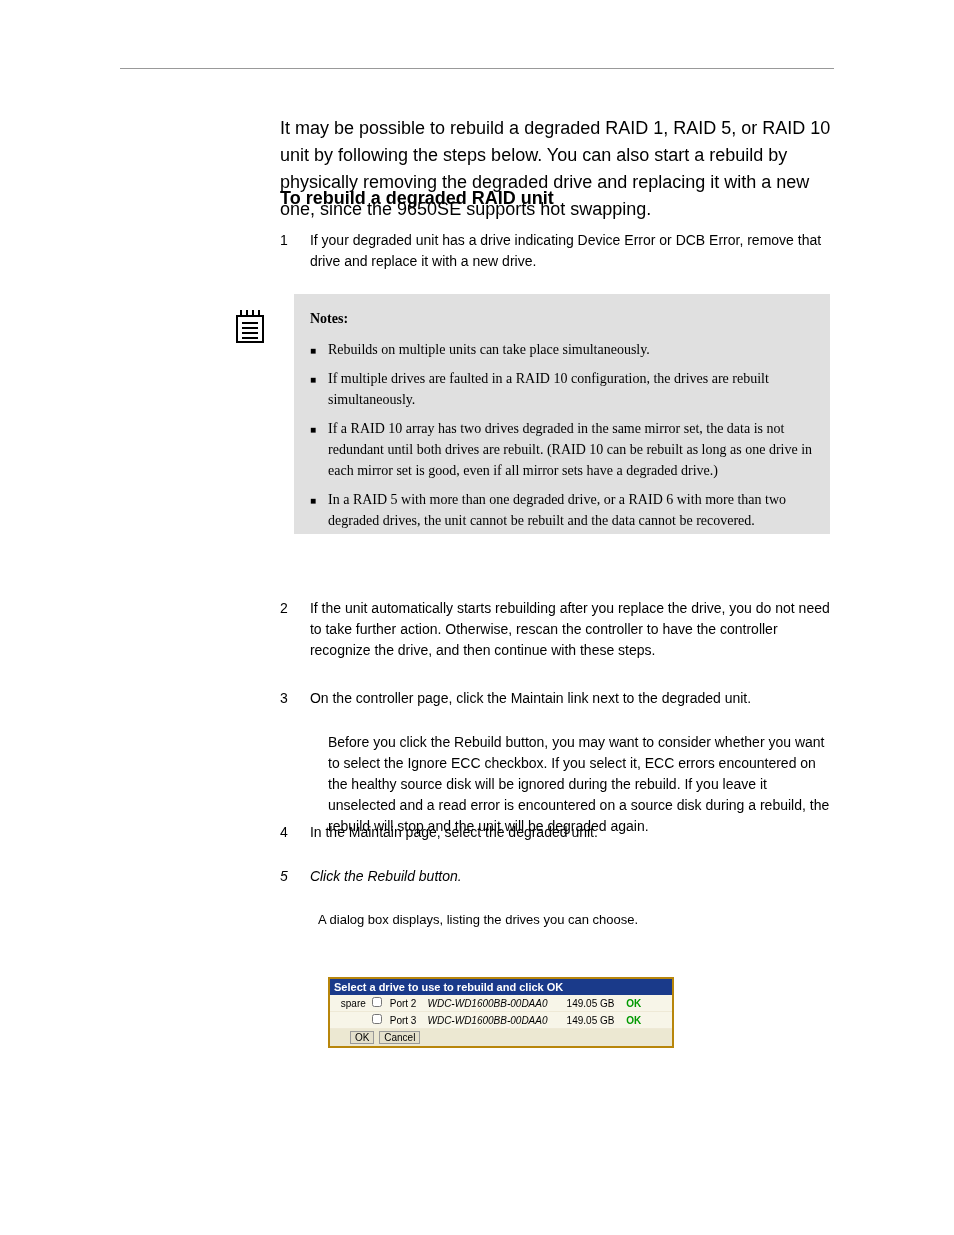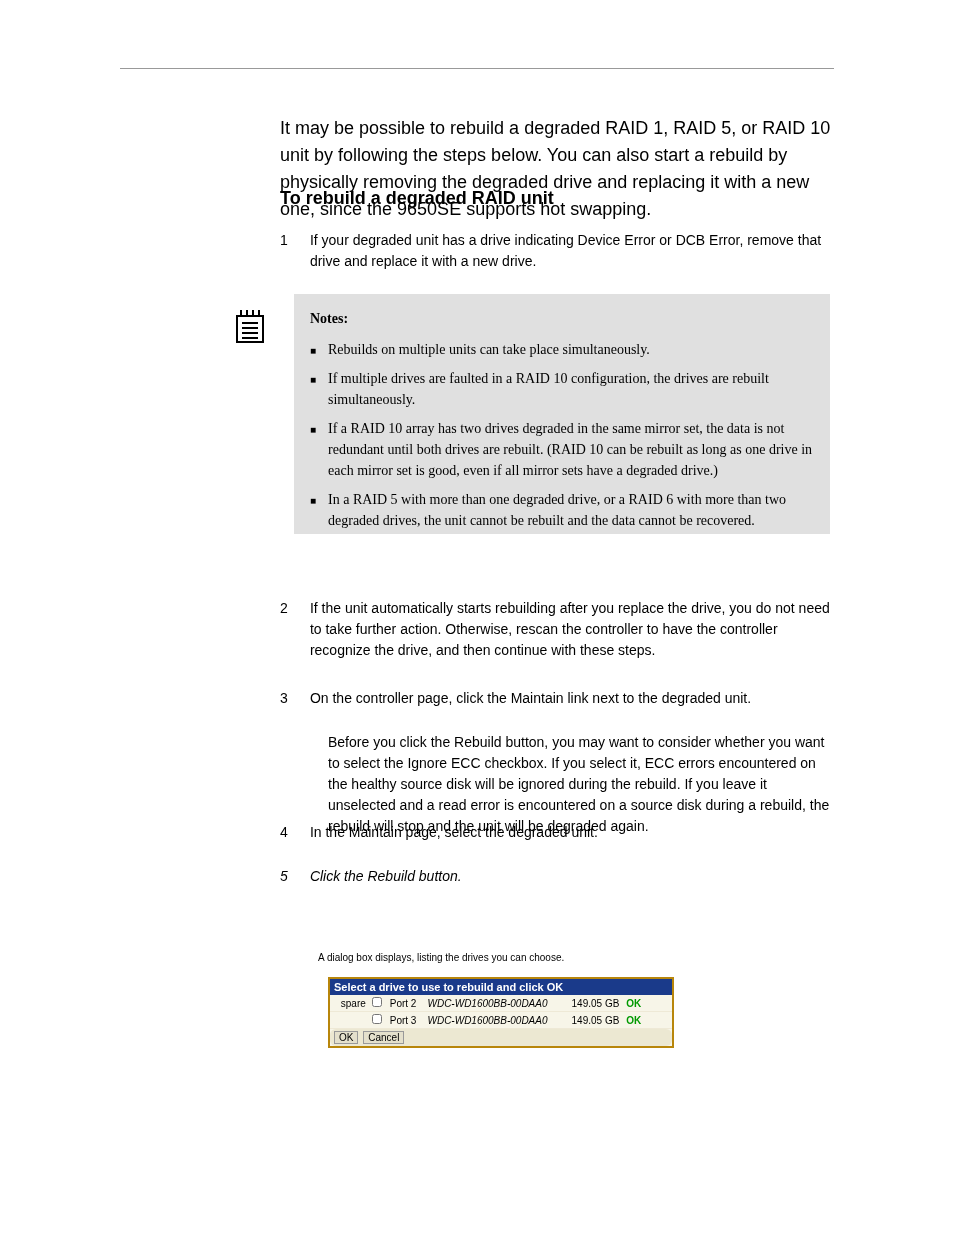--- a/index.html
+++ b/index.html
@@ -69,23 +69,22 @@
     font-size: 14px;
     line-height: 1.5;
   }
   .ni4 { top: 822px; }
   .ni5 { top: 866px; font-style: italic; }
   .para4 {
     position: absolute;
     left: 318px;
     right: 120px;
     top: 910px;
-    font-size: 10px;
-    line-height: 1.5;
-    margin-top: 40px;
+    font-size: 13px;
+    line-height: 1.5;
   }
   .dialog-wrap {
     position: absolute;
     left: 328px;
     top: 977px;
     width: 346px;
     border: 2px solid #b8860b;
     background: #f7f5e8;
     font-family: Tahoma, Arial, sans-serif;
     font-size: 10px;
@@ -100,26 +99,25 @@
   .dialog-row {
     padding: 2px 6px;
     border-bottom: 1px solid #eee9d6;
     display: flex;
     align-items: center;
   }
   .dialog-row .spare { width: 34px; text-align:right; padding-right:4px;}
   .dialog-row .chk { width: 14px; text-align:center;}
   .dialog-row .port { width: 44px; padding-left:6px;}
   .dialog-row .model { width: 140px; font-style: italic; }
-  .dialog-row .size { width: 60px; text-align:center; padding-right:2px;}
+  .dialog-row .size { width: 60px; text-align:left; padding-right:2px;}
   .dialog-row .status { width: 40px; color: #090; font-weight:bold;}
   .dialog-btns {
     background: #ece8d2;
-    padding: 2px 4px;
-    border-radius: 6px;
+    padding: 2px 20px;
   }
   .dialog-btns button {
     font-size: 10px;
     font-family: Tahoma, Arial, sans-serif;
     background: #e4e0cc;
     border: 1px solid #999;
     padding: 0 4px;
     margin-right: 2px;
     cursor: pointer;
   }

